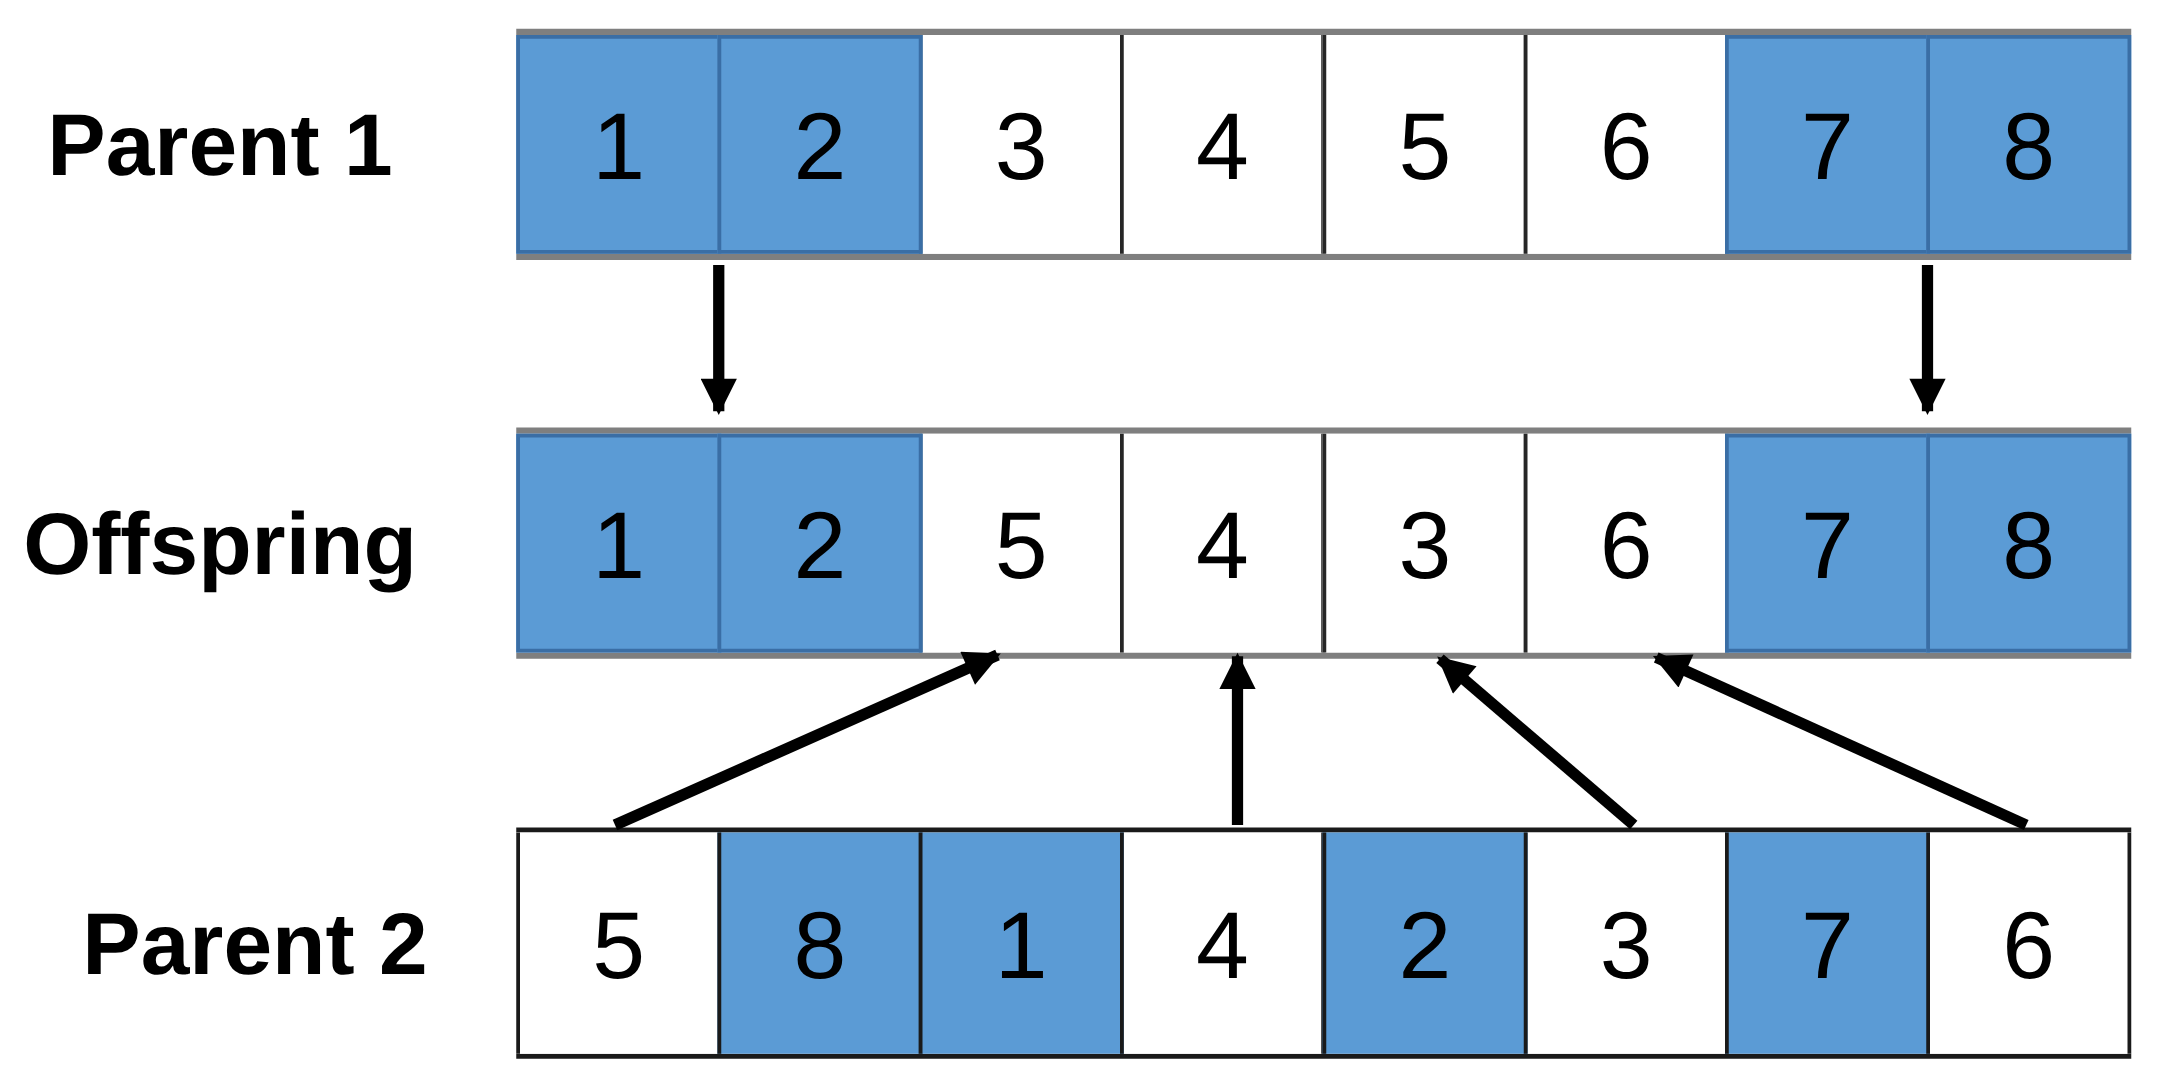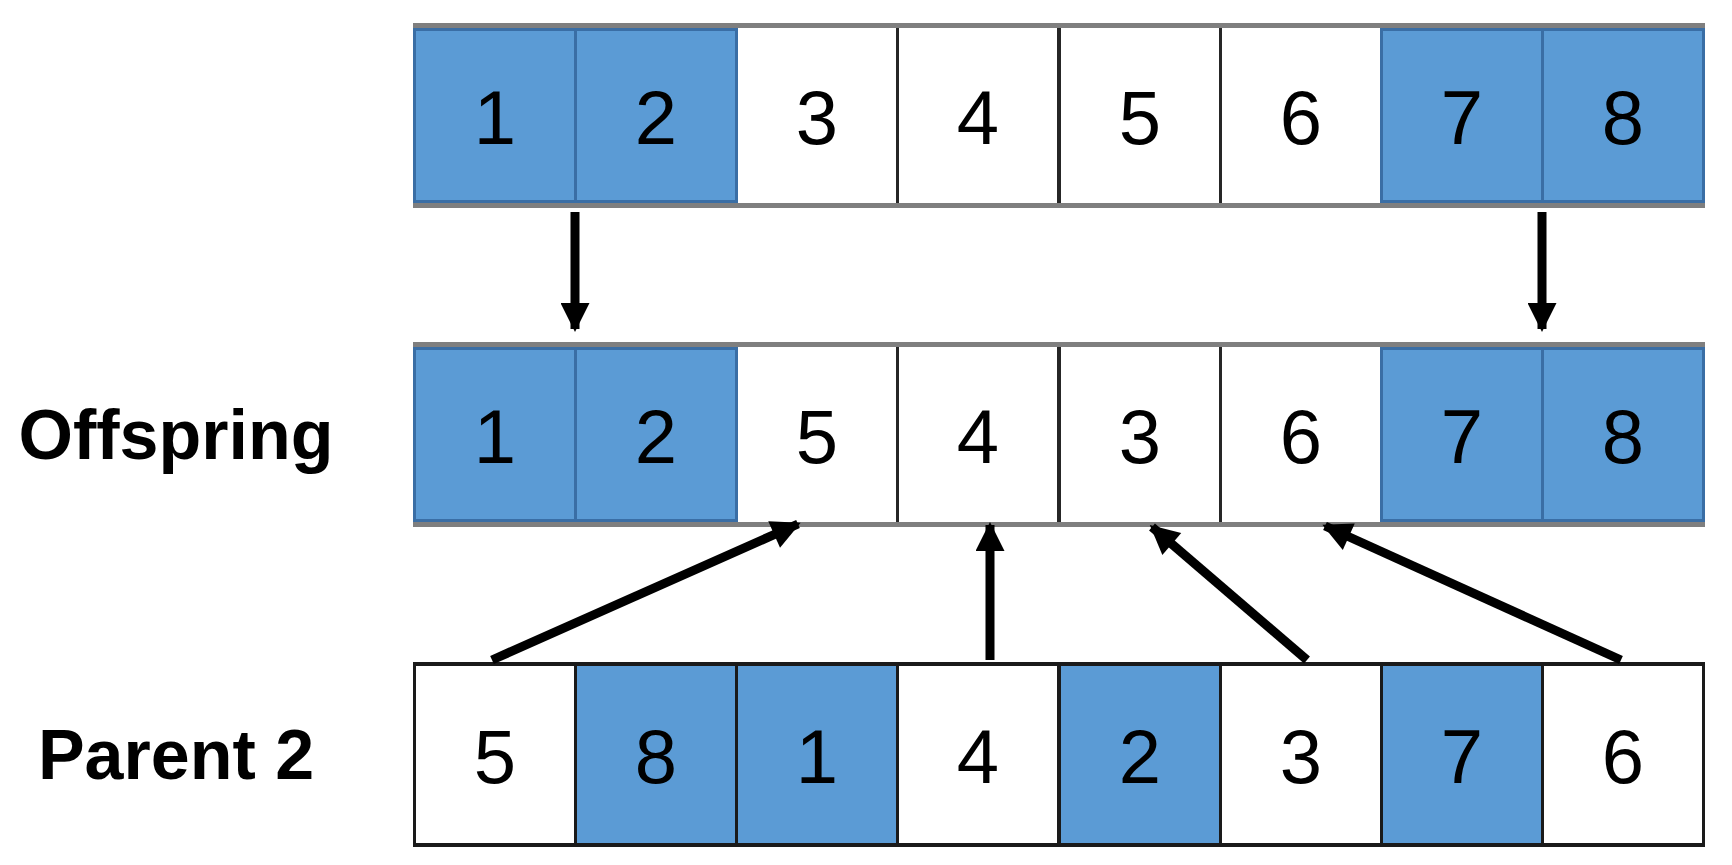--- a/index.html
+++ b/index.html
@@ -38,21 +38,21 @@
     border-top: 5px solid var(--rail, #7f7f7f);
     border-bottom: 5px solid var(--rail, #7f7f7f);
   }
   
   .row-cells.dark {
     border-top: 4px solid var(--dark-border, #1a1a1a);
     border-bottom: 4px solid var(--dark-border, #1a1a1a);
   }
   .r-parent1   { top: 23px;  }
   .r-offspring { top: 342px; }
-  .r-parent2   { top: 662px; }
+  .r-parent2   { top: 662px; padding-left: 28px; }
 
   .cell {
     position: absolute;
     top: 0;
     bottom: 0;
     box-sizing: border-box;
     display: flex;
     align-items: center;
     justify-content: center;
     background: #ffffff;
@@ -92,20 +92,21 @@
     stroke: var(--arrow, #000000);
     stroke-width: 9;
     fill: none;
   }
 </style>
 </head>
 <body>
 
 <div class="canvas">
 
+  <div class="row-label r-parent1">Parent 1</div>
   <div class="row-cells rail r-parent1">
       <div class="cell hl" style="left: 0px; width: 164px;">
         <span>1</span>
       </div>
       <div class="cell hl" style="left: 161px; width: 164px;">
         <span>2</span>
       </div>
       <div class="cell" style="left: 322px; width: 164px;">
         <span>3</span>
       </div>

